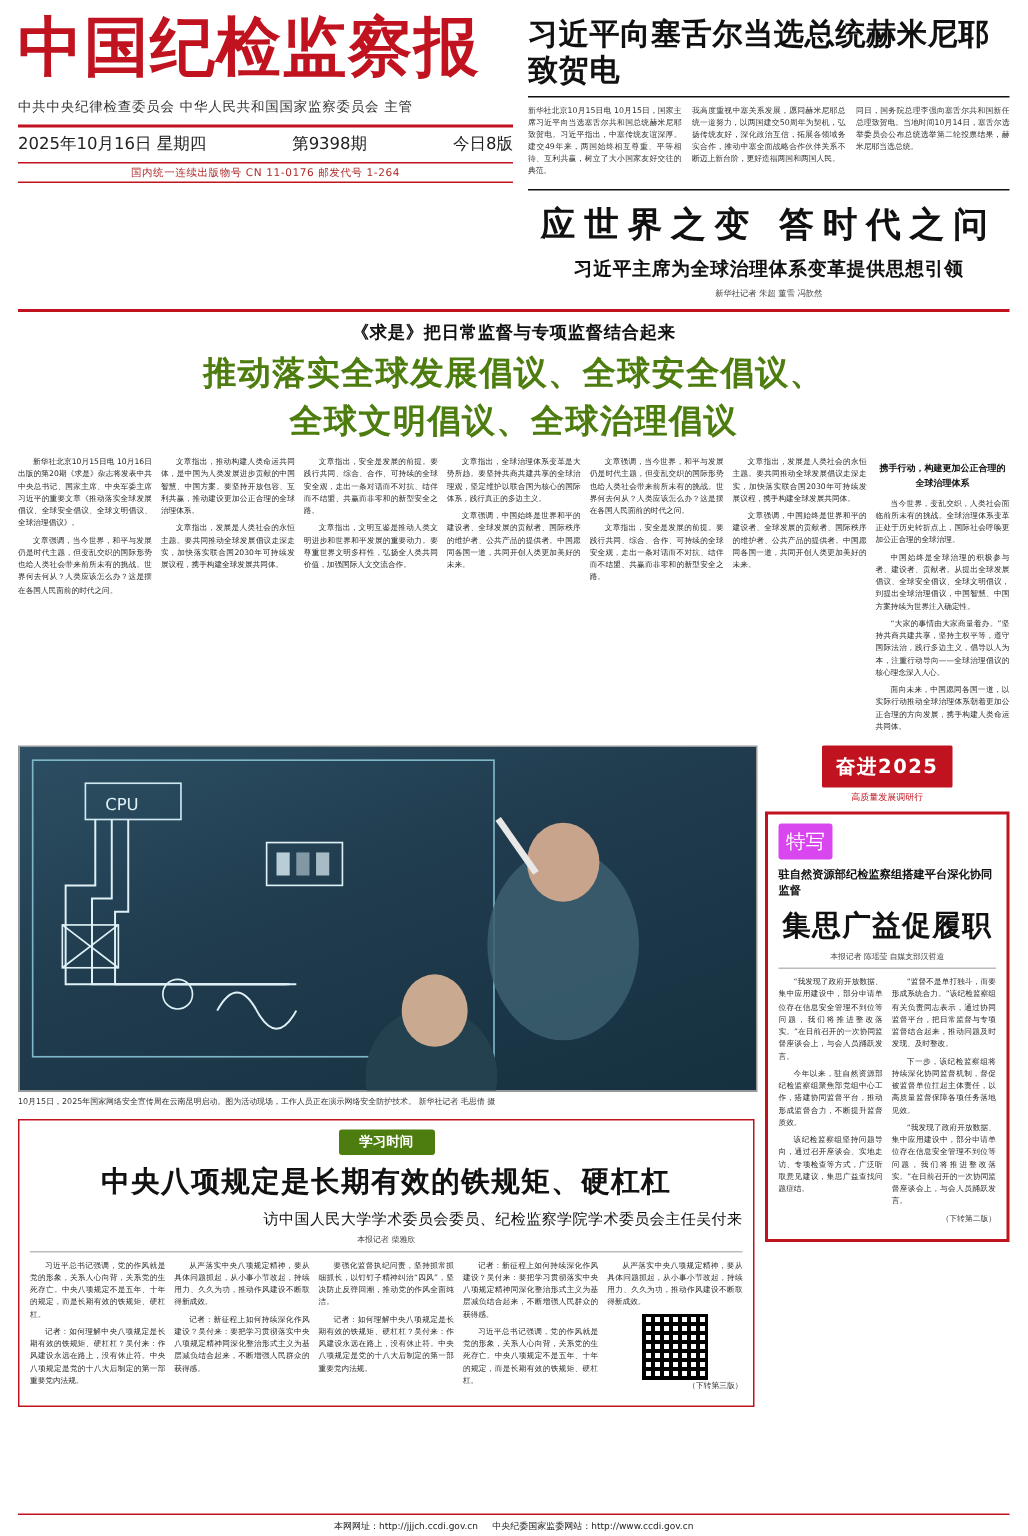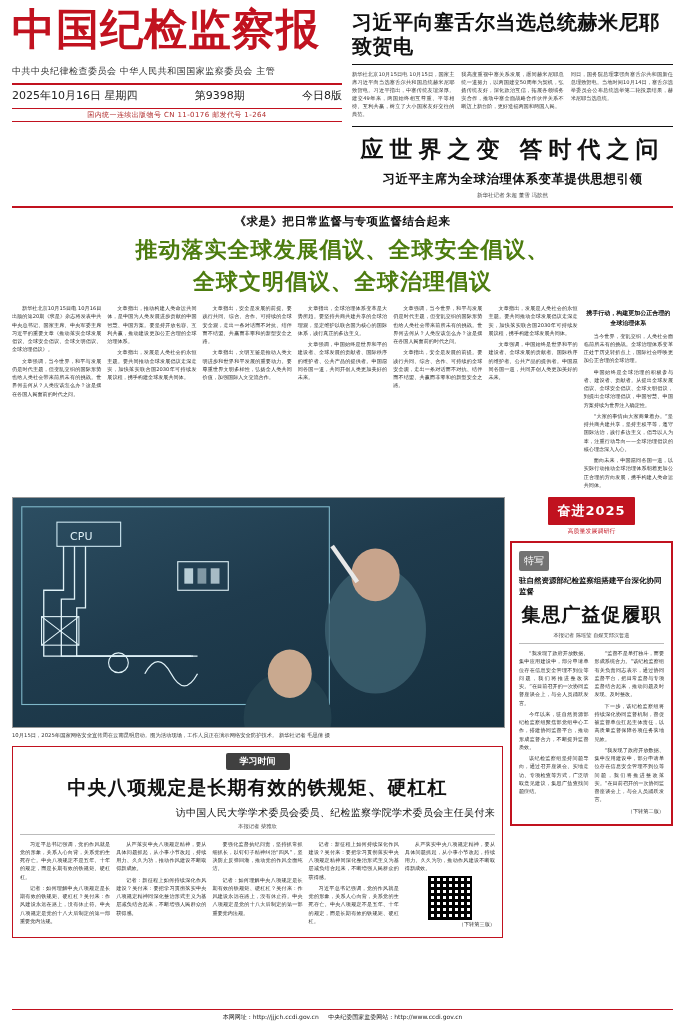--- a/index.html
+++ b/index.html
@@ -6,21 +6,21 @@
   body{
     width:685px;height:1024px;background:#ffffff;
     font-family:"DejaVu Sans","Liberation Sans",sans-serif;
     color:#111;overflow:hidden;
   }
   .page{position:relative;width:685px;height:1024px;box-sizing:border-box;padding:10px 12px;}
   
   .masthead{display:flex;align-items:flex-start;}
   .mast-left{width:330px;}
   .mast-title{
-    font-family:Liberation Mono, monospace;
+    font-family:Liberation Serif, serif;
     font-weight:bold;color:#c1121f;font-size:43px;letter-spacing:1px;
     line-height:1.05;white-space:nowrap;
   }
   .mast-sub{
     margin-top:10px;font-size:9px;color:#333;letter-spacing:.5px;
   }
   .mast-rule{height:2px;background:#c1121f;margin:5px 0 3px;}
   .mast-meta{display:flex;justify-content:space-between;font-size:11px;color:#222;}
   .mast-strip{
     margin-top:5px;border-top:1px solid #c1121f;border-bottom:1px solid #c1121f;
@@ -65,37 +65,37 @@
   .photo .board-lines{position:absolute;inset:0;}
   .photo-caption{font-size:5.3px;line-height:1.6;color:#333;margin-top:3px;text-align:justify;}
   .badge2025{
     display:inline-block;background:#c1121f;color:#fff;font-weight:bold;font-size:13px;
     padding:5px 9px;border-radius:1px;letter-spacing:1px;
   }
   .badge-sub{font-size:6px;color:#c1121f;margin-top:2px;text-align:center;}
   
   .studybox{margin-top:6px;border:1px solid #c1121f;padding:6px 7px;}
   .study-tag{
-    display:block;margin:0 auto 5px;width:64px;text-align:center;background:#404040;color:#fff;
+    display:block;margin:0 auto 5px;width:64px;text-align:center;background:#4d7c0f;color:#fff;
     font-size:9px;font-weight:bold;padding:2px 0;border-radius:2px;
   }
   .study-title{
     font-family:"DejaVu Serif","Liberation Serif",serif;font-weight:bold;font-size:19px;
     text-align:center;letter-spacing:1px;
   }
   .study-sub{font-size:10px;text-align:right;margin-top:5px;letter-spacing:.3px;}
   .study-by{font-size:5.3px;text-align:center;color:#444;margin-top:3px;}
   .study-cols{display:flex;gap:6px;margin-top:5px;}
   .qr{width:44px;height:44px;background:
       repeating-linear-gradient(90deg,#000 0 3px,#fff 3px 6px),
       repeating-linear-gradient(0deg,#000 0 3px,transparent 3px 6px);
       background-blend-mode:multiply;margin:3px auto 0;}
   
   .feature{border:2px solid #c1121f;padding:6px 7px;margin-top:0;}
-  .feat-tag{display:inline-block;background:#737373;color:#fff;font-size:10px;padding:3px 5px;border-radius:2px;}
+  .feat-tag{display:inline-block;background:#d946ef;color:#fff;font-size:13px;padding:3px 5px;border-radius:2px;}
   .feat-kicker{font-size:7.5px;font-weight:bold;margin-top:5px;line-height:1.4;}
   .feat-title{
     font-family:"DejaVu Serif","Liberation Serif",serif;font-weight:bold;font-size:19px;
     text-align:center;letter-spacing:1px;margin-top:5px;
   }
   .feat-by{font-size:5.2px;text-align:center;color:#444;margin-top:4px;}
   .feat-cols{display:flex;gap:6px;margin-top:5px;}
   .subhead{font-weight:bold;color:#111;font-size:6px;text-align:center;margin:4px 0;}
   .rule-thin{height:1px;background:#bbb;margin:4px 0;}
   

